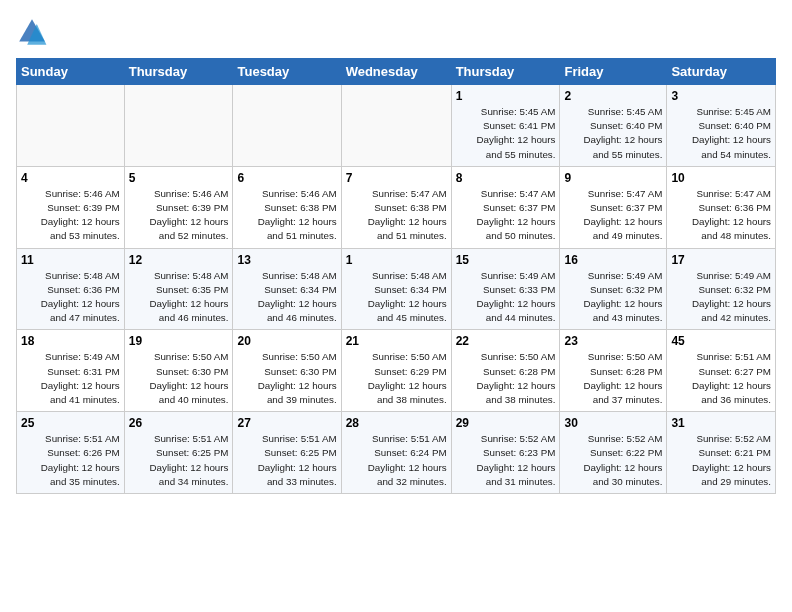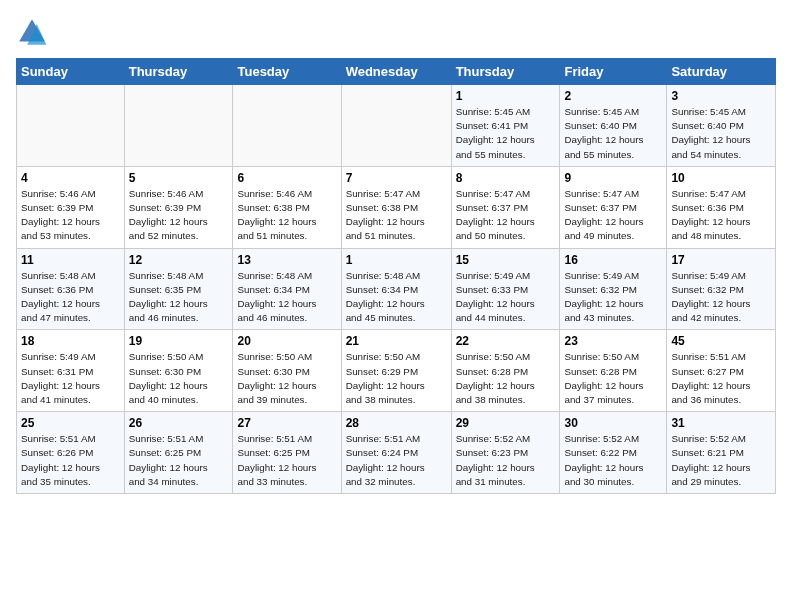--- a/index.html
+++ b/index.html
@@ -76,20 +76,21 @@
     .day-num {
       font-weight: bold;
       font-size: 12px;
       display: block;
       margin-bottom: 2px;
     }
     .day-info {
       font-size: 9.8px;
       color: #222;
       line-height: 1.45;
+      text-align: right;
     }
     .empty-cell {
       background: #f9f9f9 !important;
     }
   </style>
 </head>
 <body>
 
 <div class="header-area">
   <div class="logo">

